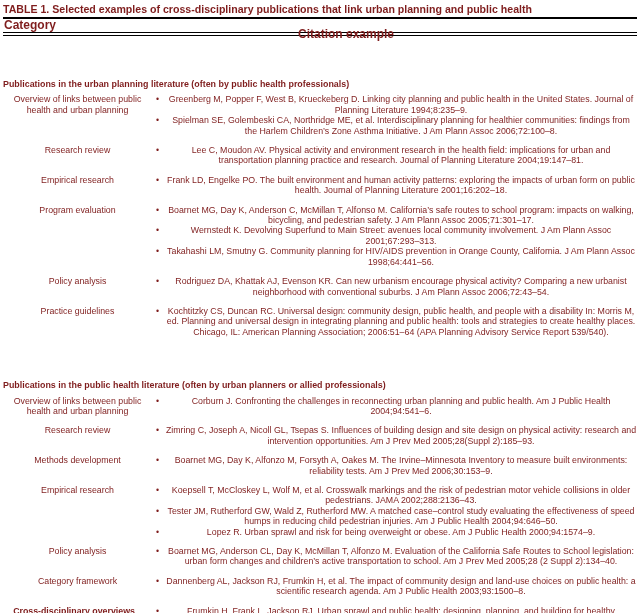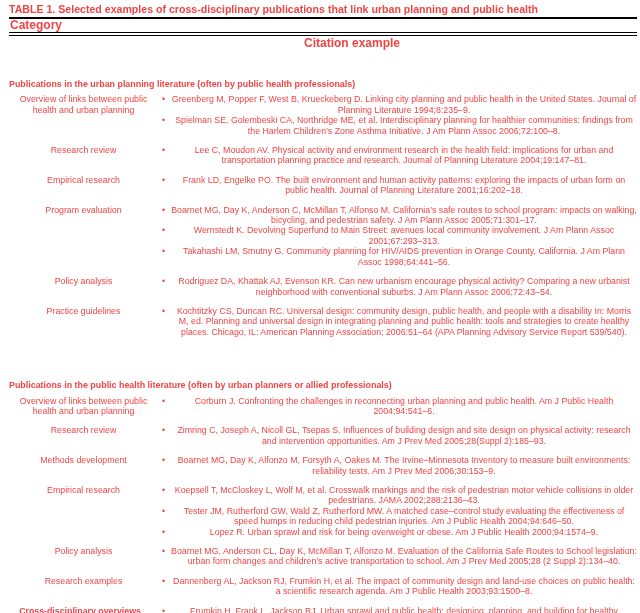--- a/index.html
+++ b/index.html
@@ -1,42 +1,42 @@
 <!DOCTYPE html>
 <html><head>
 <meta charset="utf-8">
 <style>
   html, body { margin:0; padding:0; background:#ffffff; }
   .page {
     position:relative;
     width:640px; height:613px;
     box-sizing:border-box;
     background:#ffffff;
-    color:#ef4444;
+    color:#7f1d1d;
     font-family:"Liberation Sans", sans-serif;
-    padding:2px 3px 0 9px;
+    padding:2px 3px 0 3px;
     overflow:hidden;
   }
   .title {
     font-weight:bold;
     font-size:10.6px;
     line-height:12px;
     padding:1px 0 2px 0;
   }
   .rule-thick { border-top:2px solid #000; }
   .colhead {
     position:relative;
     font-weight:bold;
     font-size:12px;
     line-height:11px;
     padding:1px 0 1px 1px;
   }
   .colhead .cite-col {
     position:absolute;
-    left:343px; top:19px;
+    left:343px; top:10px;
     transform:translateX(-50%);
     white-space:nowrap;
   }
   .rule-double {
     height:2px;
     border-top:1px solid #000;
     border-bottom:1px solid #000;
     margin-bottom:1px;
   }
   .section-header {
@@ -146,21 +146,21 @@
           <div class="cite"><span class="bullet">•</span><span>Lopez R. Urban sprawl and risk for being overweight or obese. Am J Public Health 2000;94:1574–9.</span></div>
         </div>
       </div>
       <div class="row">
         <div class="cat">Policy analysis</div>
         <div class="cites">
           <div class="cite"><span class="bullet">•</span><span>Boarnet MG, Anderson CL, Day K, McMillan T, Alfonzo M. Evaluation of the California Safe Routes to School legislation: urban form changes and children’s active transportation to school. Am J Prev Med 2005;28 (2 Suppl 2):134–40.</span></div>
         </div>
       </div>
       <div class="row">
-        <div class="cat">Research examples</div>
+        <div class="cat">Category framework</div>
         <div class="cites">
           <div class="cite"><span class="bullet">•</span><span>Dannenberg AL, Jackson RJ, Frumkin H, et al. The impact of community design and land-use choices on public health: a scientific research agenda. Am J Public Health 2003;93:1500–8.</span></div>
         </div>
       </div>
       <div class="row">
         <div class="cat bold">Cross-disciplinary overviews</div>
         <div class="cites">
           <div class="cite"><span class="bullet">•</span><span>Frumkin H, Frank L, Jackson RJ. Urban sprawl and public health: designing, planning, and building for healthy communities. Washington, DC: Island Press; 2004.</span></div>
           <div class="cite"><span class="bullet">•</span><span>Frank LD, Engelke PO, Schmid TL. Health and community design: the impact of the built environment on physical activity. Washington, DC: Island Press; 2003.</span></div>
         </div>

